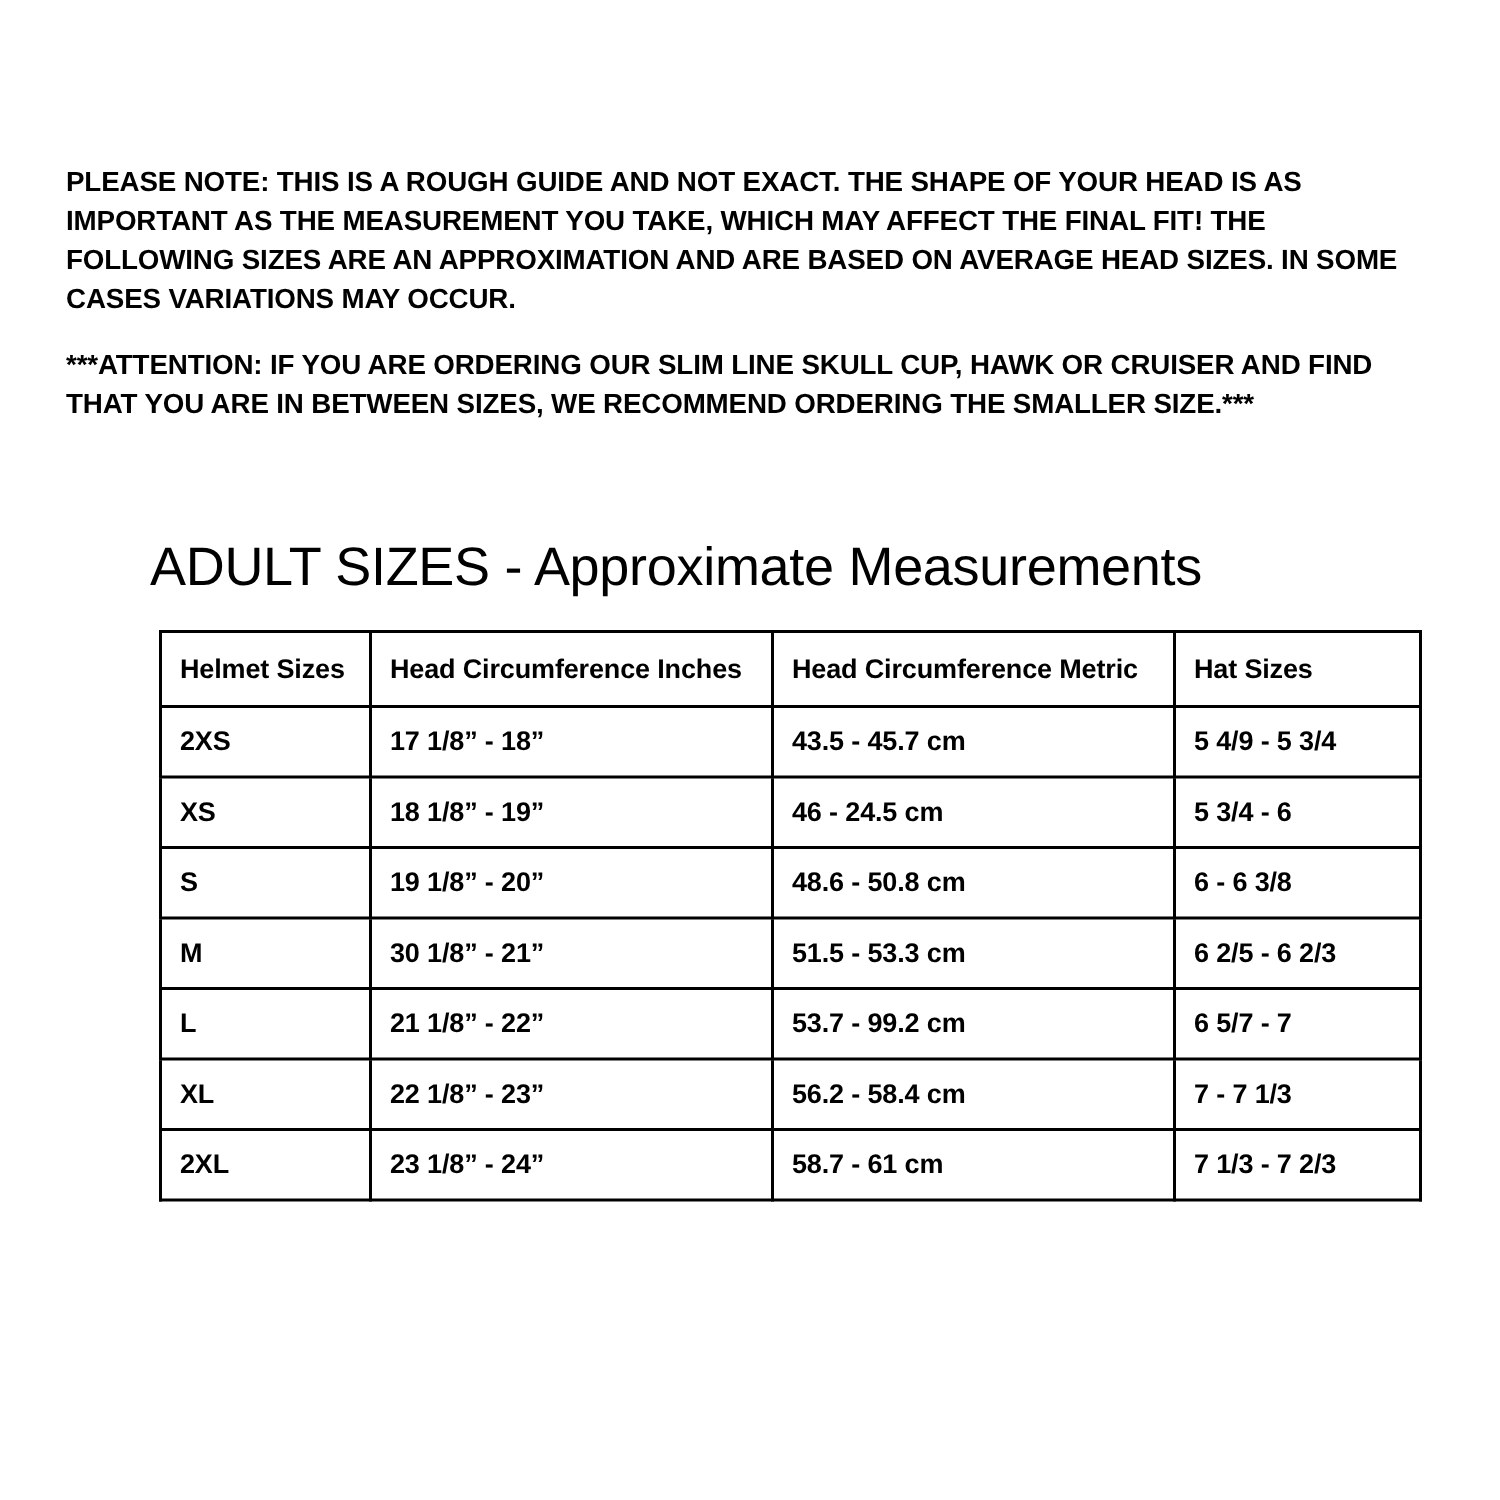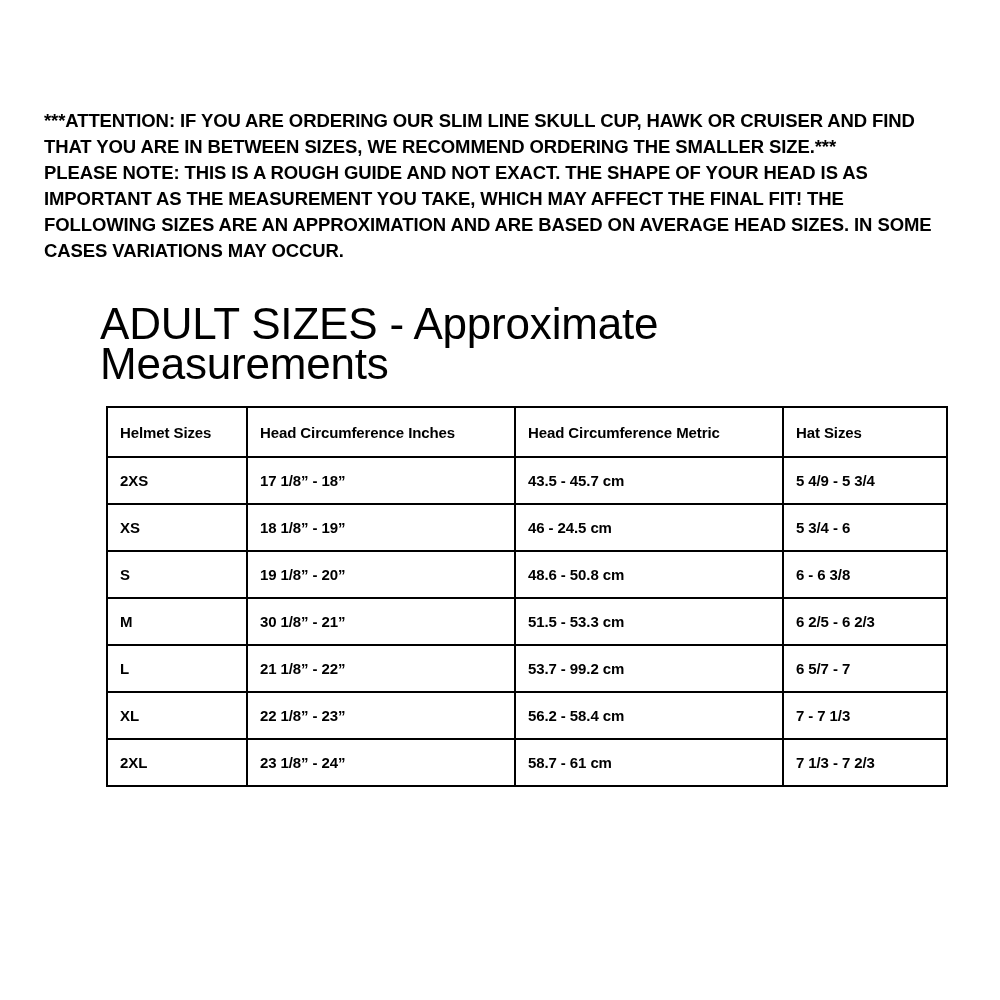--- a/index.html
+++ b/index.html
@@ -29,43 +29,43 @@
     line-height: 26px;
     letter-spacing: -0.1px;
     font-weight: 600;
     margin: 0 0 18px 0;
     max-width: 915px;
   }
   .note-para.second {
     margin-bottom: 0;
   }
   .title {
-    margin: 40px 0 0 56px;
-    font-size: 44px;
+    margin: 76px 0 0 56px;
+    font-size: 36px;
     line-height: 40px;
     font-weight: 400;
     letter-spacing: -0.2px;
   }
   .table-wrap {
     margin: 22px 0 0 62px;
     width: 840px;
   }
   table.size-table {
     border-collapse: collapse;
     width: 840px;
     table-layout: fixed;
   }
   table.size-table th,
   table.size-table td {
     border: 2px solid #000000;
     text-align: left;
     vertical-align: middle;
     padding: 0 12px;
     height: 45px;
-    font-size: 15px;
+    font-size: 18px;
     font-weight: 600;
     letter-spacing: -0.1px;
     white-space: nowrap;
     overflow: hidden;
   }
   table.size-table th {
     font-weight: 600;
     height: 48px;
   }
   col.c0 { width: 140px; }
@@ -76,22 +76,22 @@
     font-weight: 700;
     font-size: 17.5px;
   }
 </style>
 </head>
 <body>
 
 <div class="page">
 
   <div class="notes">
+    <p class="note-para">PLEASE NOTE: THIS IS A ROUGH GUIDE AND NOT EXACT. THE SHAPE OF YOUR HEAD IS AS IMPORTANT AS THE MEASUREMENT YOU TAKE, WHICH MAY AFFECT THE FINAL FIT! THE FOLLOWING SIZES ARE AN APPROXIMATION AND ARE BASED ON AVERAGE HEAD SIZES. IN SOME CASES VARIATIONS MAY OCCUR.</p>
     <p class="note-para second">***ATTENTION: IF YOU ARE ORDERING OUR SLIM LINE SKULL CUP, HAWK OR CRUISER AND FIND THAT YOU ARE IN BETWEEN SIZES, WE RECOMMEND ORDERING THE SMALLER SIZE.***</p>
-    <p class="note-para">PLEASE NOTE: THIS IS A ROUGH GUIDE AND NOT EXACT. THE SHAPE OF YOUR HEAD IS AS IMPORTANT AS THE MEASUREMENT YOU TAKE, WHICH MAY AFFECT THE FINAL FIT! THE FOLLOWING SIZES ARE AN APPROXIMATION AND ARE BASED ON AVERAGE HEAD SIZES. IN SOME CASES VARIATIONS MAY OCCUR.</p>
   </div>
 
   <h1 class="title">ADULT SIZES - Approximate Measurements</h1>
 
   <div class="table-wrap">
     <table class="size-table">
       <colgroup>
         <col class="c0">
           <col class="c1">
           <col class="c2">

